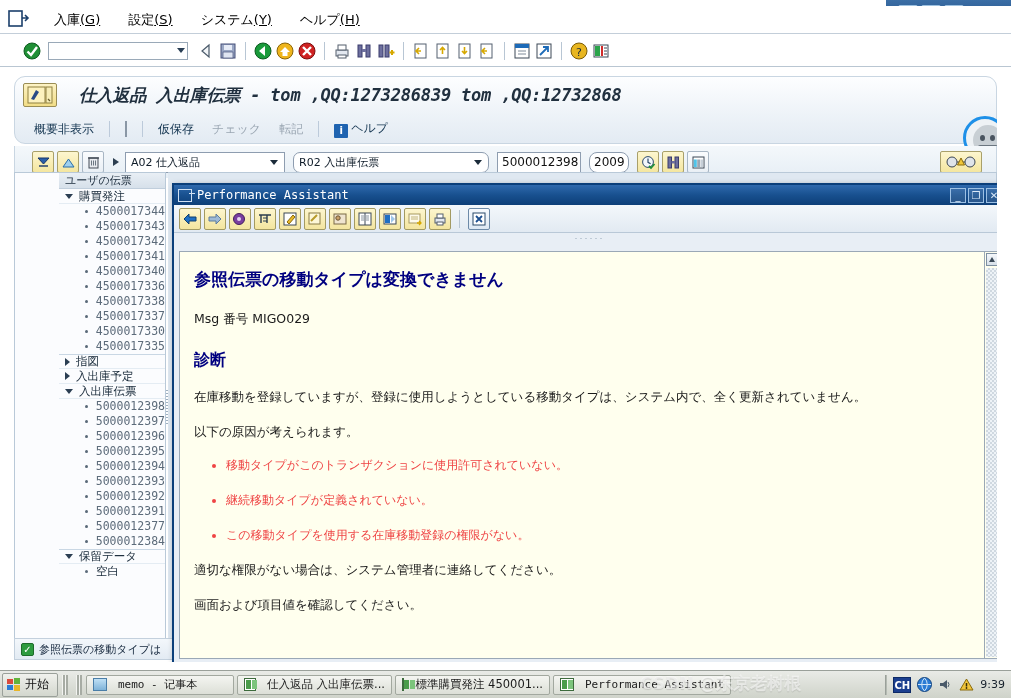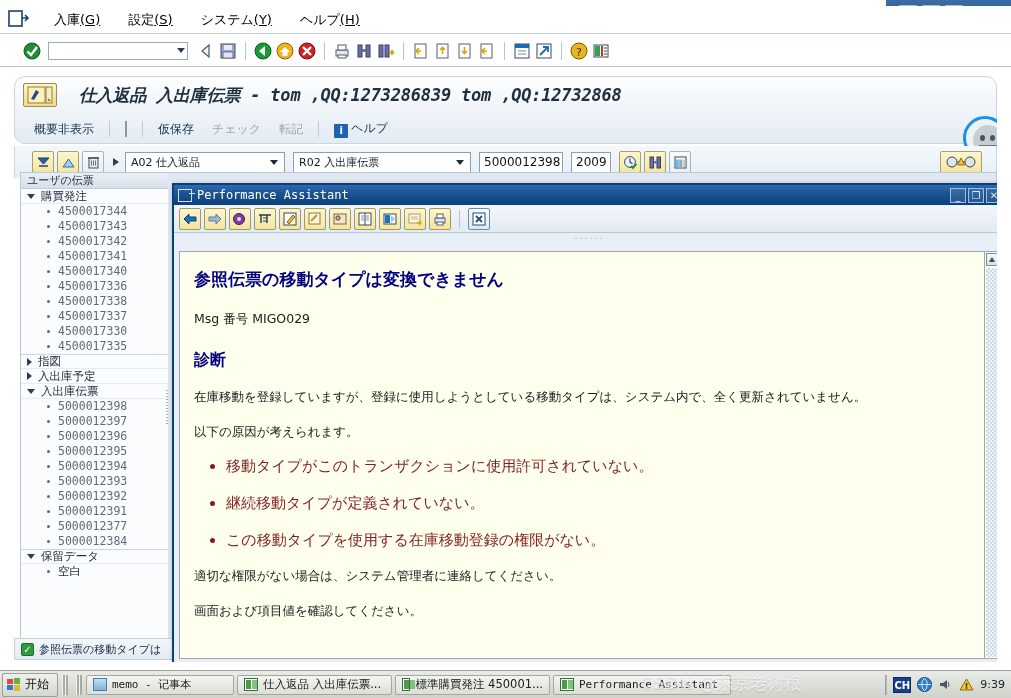--- a/index.html
+++ b/index.html
@@ -160,23 +160,23 @@
     border-top:5px solid #1b2b3a; margin-left:10px; margin-right:4px;
   }
   .sel-input{
     height:21px;border:1px solid #8e9db0;background:#fff;font-size:12px;
     display:flex;align-items:center;padding:0 4px;margin-right:8px;color:#111;
     font-family:"DejaVu Sans","Liberation Sans",sans-serif;
   }
 
   
   .treepanel{
-    position:absolute; top:172px; left:20px; width:152px; height:488px;
+    position:absolute; top:172px; left:14px; width:152px; height:488px;
     background:#fbfcfe; border:1px solid #b9c9d8;
-    overflow:hidden; font-size:11px;
+    overflow:hidden; font-size:11px;padding-left:44px;
   }
   .tree-head{
     height:16px; background:linear-gradient(180deg,#e9eff5,#d6e0ea);
     border-bottom:1px solid #c0cedc; padding-left:6px; line-height:15px;
     color:#18293a; font-size:11px;
     font-family:"DejaVu Sans","Liberation Sans",sans-serif;
   }
   .tnode{
     height:15px; line-height:15px; padding-left:6px; display:flex; align-items:center;
     border-bottom:1px solid #e4ecf3; color:#152737; font-size:11.5px;
@@ -312,21 +312,21 @@
   h2.sec{
     margin:22px 0 0 0; font-size:16px; color:#000080; font-weight:bold;
     font-family:"DejaVu Sans","Liberation Sans",sans-serif;
   }
   p.para{
     margin:18px 0 0 0; font-size:12.5px; color:#1a1a1a; line-height:1.35;
     font-family:"DejaVu Sans","Liberation Sans",sans-serif;
   }
   ul.causes{ margin:16px 0 0 0; padding-left:32px; }
   ul.causes li{
-    margin-bottom:18px; font-size:15px; color:#7f1d1d;
+    margin-bottom:18px; font-size:12px; color:#ef4444;
     font-family:Liberation Sans, sans-serif;
   }
 
   
   .taskbar{
     position:absolute; left:0; top:670px; width:1011px; height:28px;
     background:linear-gradient(180deg,#e9ebe7 0%, #dcdfd8 50%, #cfd3ca 100%);
     border-top:1px solid #9aa09a;
     display:flex; align-items:center;
   }
@@ -339,21 +339,21 @@
   }
   .flagico{ width:14px;height:13px;position:relative;}
   .tb-grip{
     width:6px;height:20px;margin:0 4px;
     background:repeating-linear-gradient(90deg,#f3f4f1 0 1px,#a7aca4 1px 3px);
   }
   .taskitem{
     height:20px; margin-right:3px; padding:0 6px;
     background:linear-gradient(180deg,#f4f5f1,#dcdfd7);
     border:1px solid #a2a89f; border-radius:2px;
-    display:flex;align-items:center;gap:5px;font-size:11.5px;color:#1a1a1a;
+    display:flex;align-items:center;gap:11px;font-size:11.5px;color:#1a1a1a;
     white-space:nowrap; overflow:hidden;
     font-family:"DejaVu Sans","Liberation Sans",sans-serif;
   }
   .taskitem.mono{ font-family:"DejaVu Sans Mono","Liberation Mono",monospace; font-size:11px;}
   .sapdocico{
     width:14px;height:13px;background:#fff;border:1px solid #3d6b3d;position:relative;
   }
   .sapdocico::before{content:"";position:absolute;left:1px;top:1px;width:5px;height:9px;background:#4a9c4a;}
   .sapdocico::after{content:"";position:absolute;left:7px;top:1px;width:5px;height:9px;background:#7cc47c;}
   .notepadico{
@@ -593,26 +593,26 @@
           <path d="M2 3 h11" stroke="#444c58" stroke-width="1.4"></path>
           <path d="M5.5 5.5 v5 M7.5 5.5 v5 M9.5 5.5 v5" stroke="#6b7682"></path>
         </svg>
     </div>
     <div class="mini-arrow"></div>
 
     <div class="sel-combo" style="width:160px;">
       <span class="lbl">A02 仕入返品</span>
       <span class="dn"></span>
     </div>
-    <div class="sel-combo" style="width:178px;">
+    <div class="sel-combo" style="width:196px;border-radius:7px;">
       <span class="lbl">R02 入出庫伝票</span>
       <span class="dn"></span>
     </div>
     <div class="sel-input" style="width:84px;">5000012398</div>
-    <div class="sel-input" style="width:40px;">2009</div>
+    <div class="sel-input" style="width:40px;border-radius:8px;">2009</div>
 
     <div class="sqbtn">
       <svg width="15" height="15" viewBox="0 0 15 15">
           <circle cx="7" cy="7" r="5.4" fill="#f3f7fb" stroke="#2c4a6b"></circle>
           <path d="M7 3.5 v3.8 l2.6 1.4" stroke="#2c4a6b" stroke-width="1.2" fill="none"></path>
           <path d="M8 11 l2 2 3.5 -4" stroke="#1d8c3a" stroke-width="1.8" fill="none"></path>
         </svg>
     </div>
     <div class="sqbtn">
       <svg width="15" height="15" viewBox="0 0 15 15">

